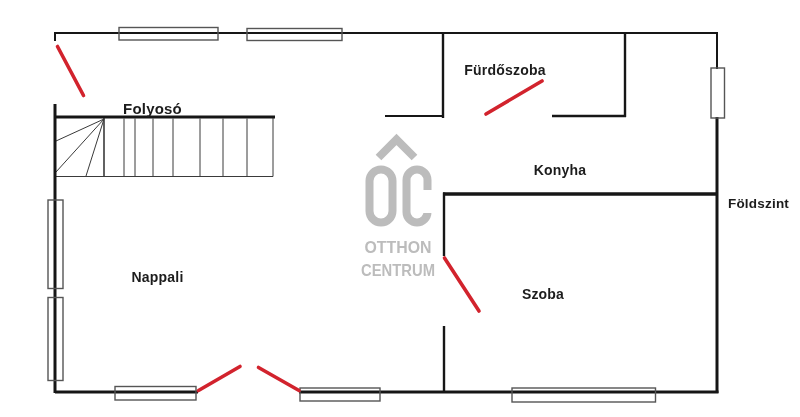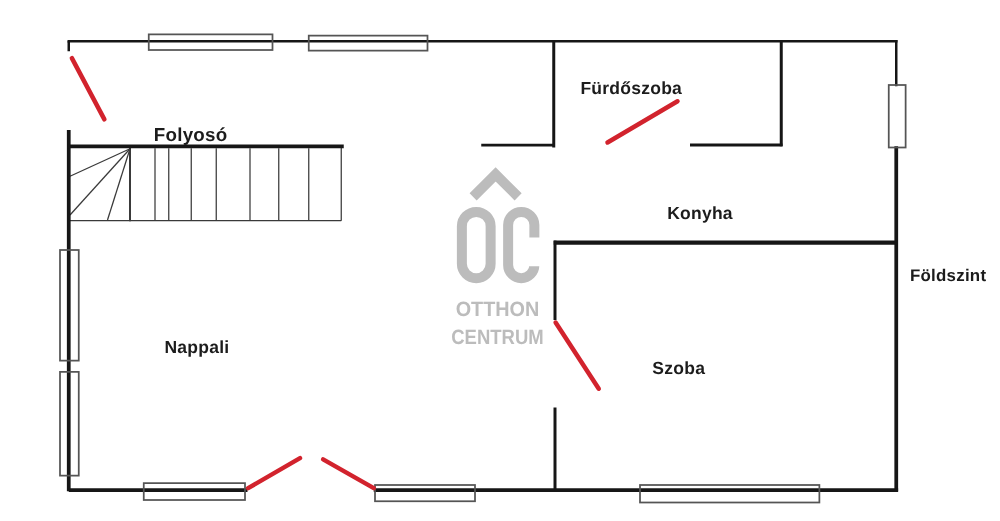--- a/index.html
+++ b/index.html
@@ -97,15 +97,15 @@
       <line x1="198.5" y1="390.5" x2="240" y2="366.5"></line>
       <line x1="258.5" y1="367.5" x2="299" y2="390.5"></line>
     </g>
   </svg>
 
   <div class="label label-folyoso" style="left:152.5px; top:108px;">Folyosó</div>
   <div class="label" style="left:505px; top:70px;">Fürdőszoba</div>
   <div class="label" style="left:560px; top:170px;">Konyha</div>
   <div class="label" style="left:131.5px; top:277px;margin-left:26px;">Nappali</div>
   <div class="label" style="left:543px; top:293.5px;">Szoba</div>
-  <div class="label label-foldszint" style="left:758.5px; top:220px;">Földszint</div>
+  <div class="label label-foldszint" style="left:758.5px; top:203px;">Földszint</div>
 
 </div>
 
 </body></html>

